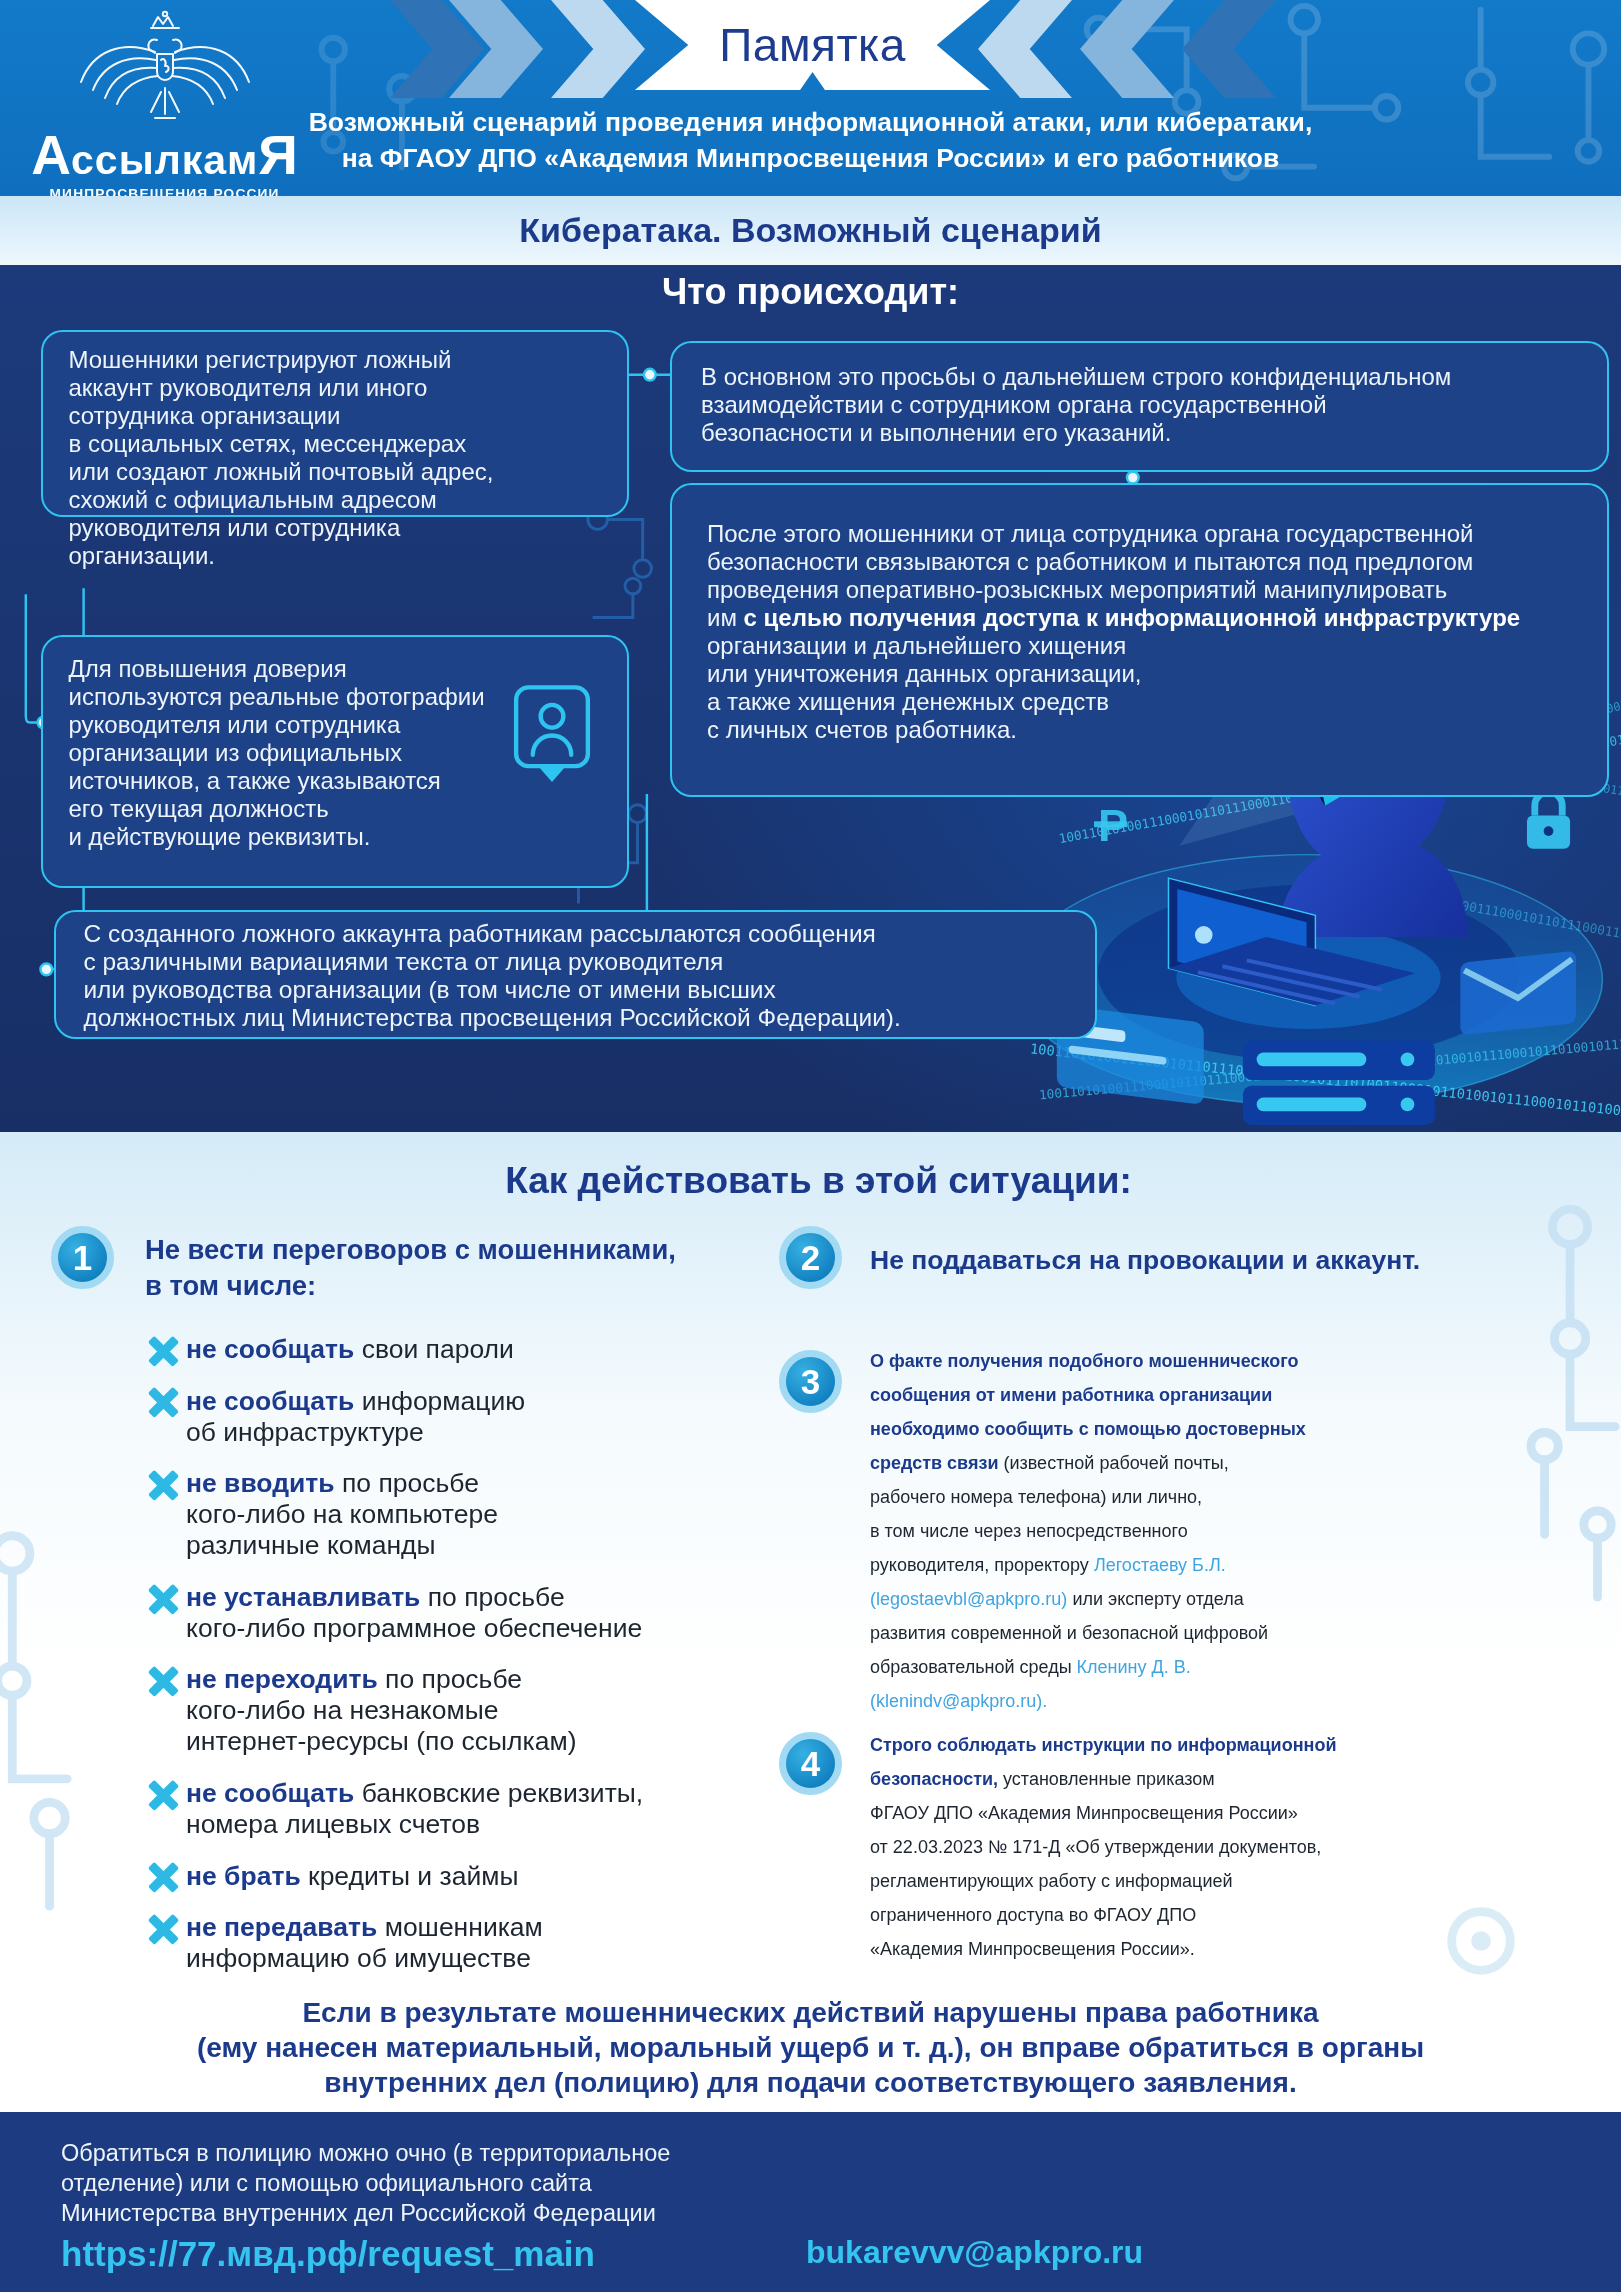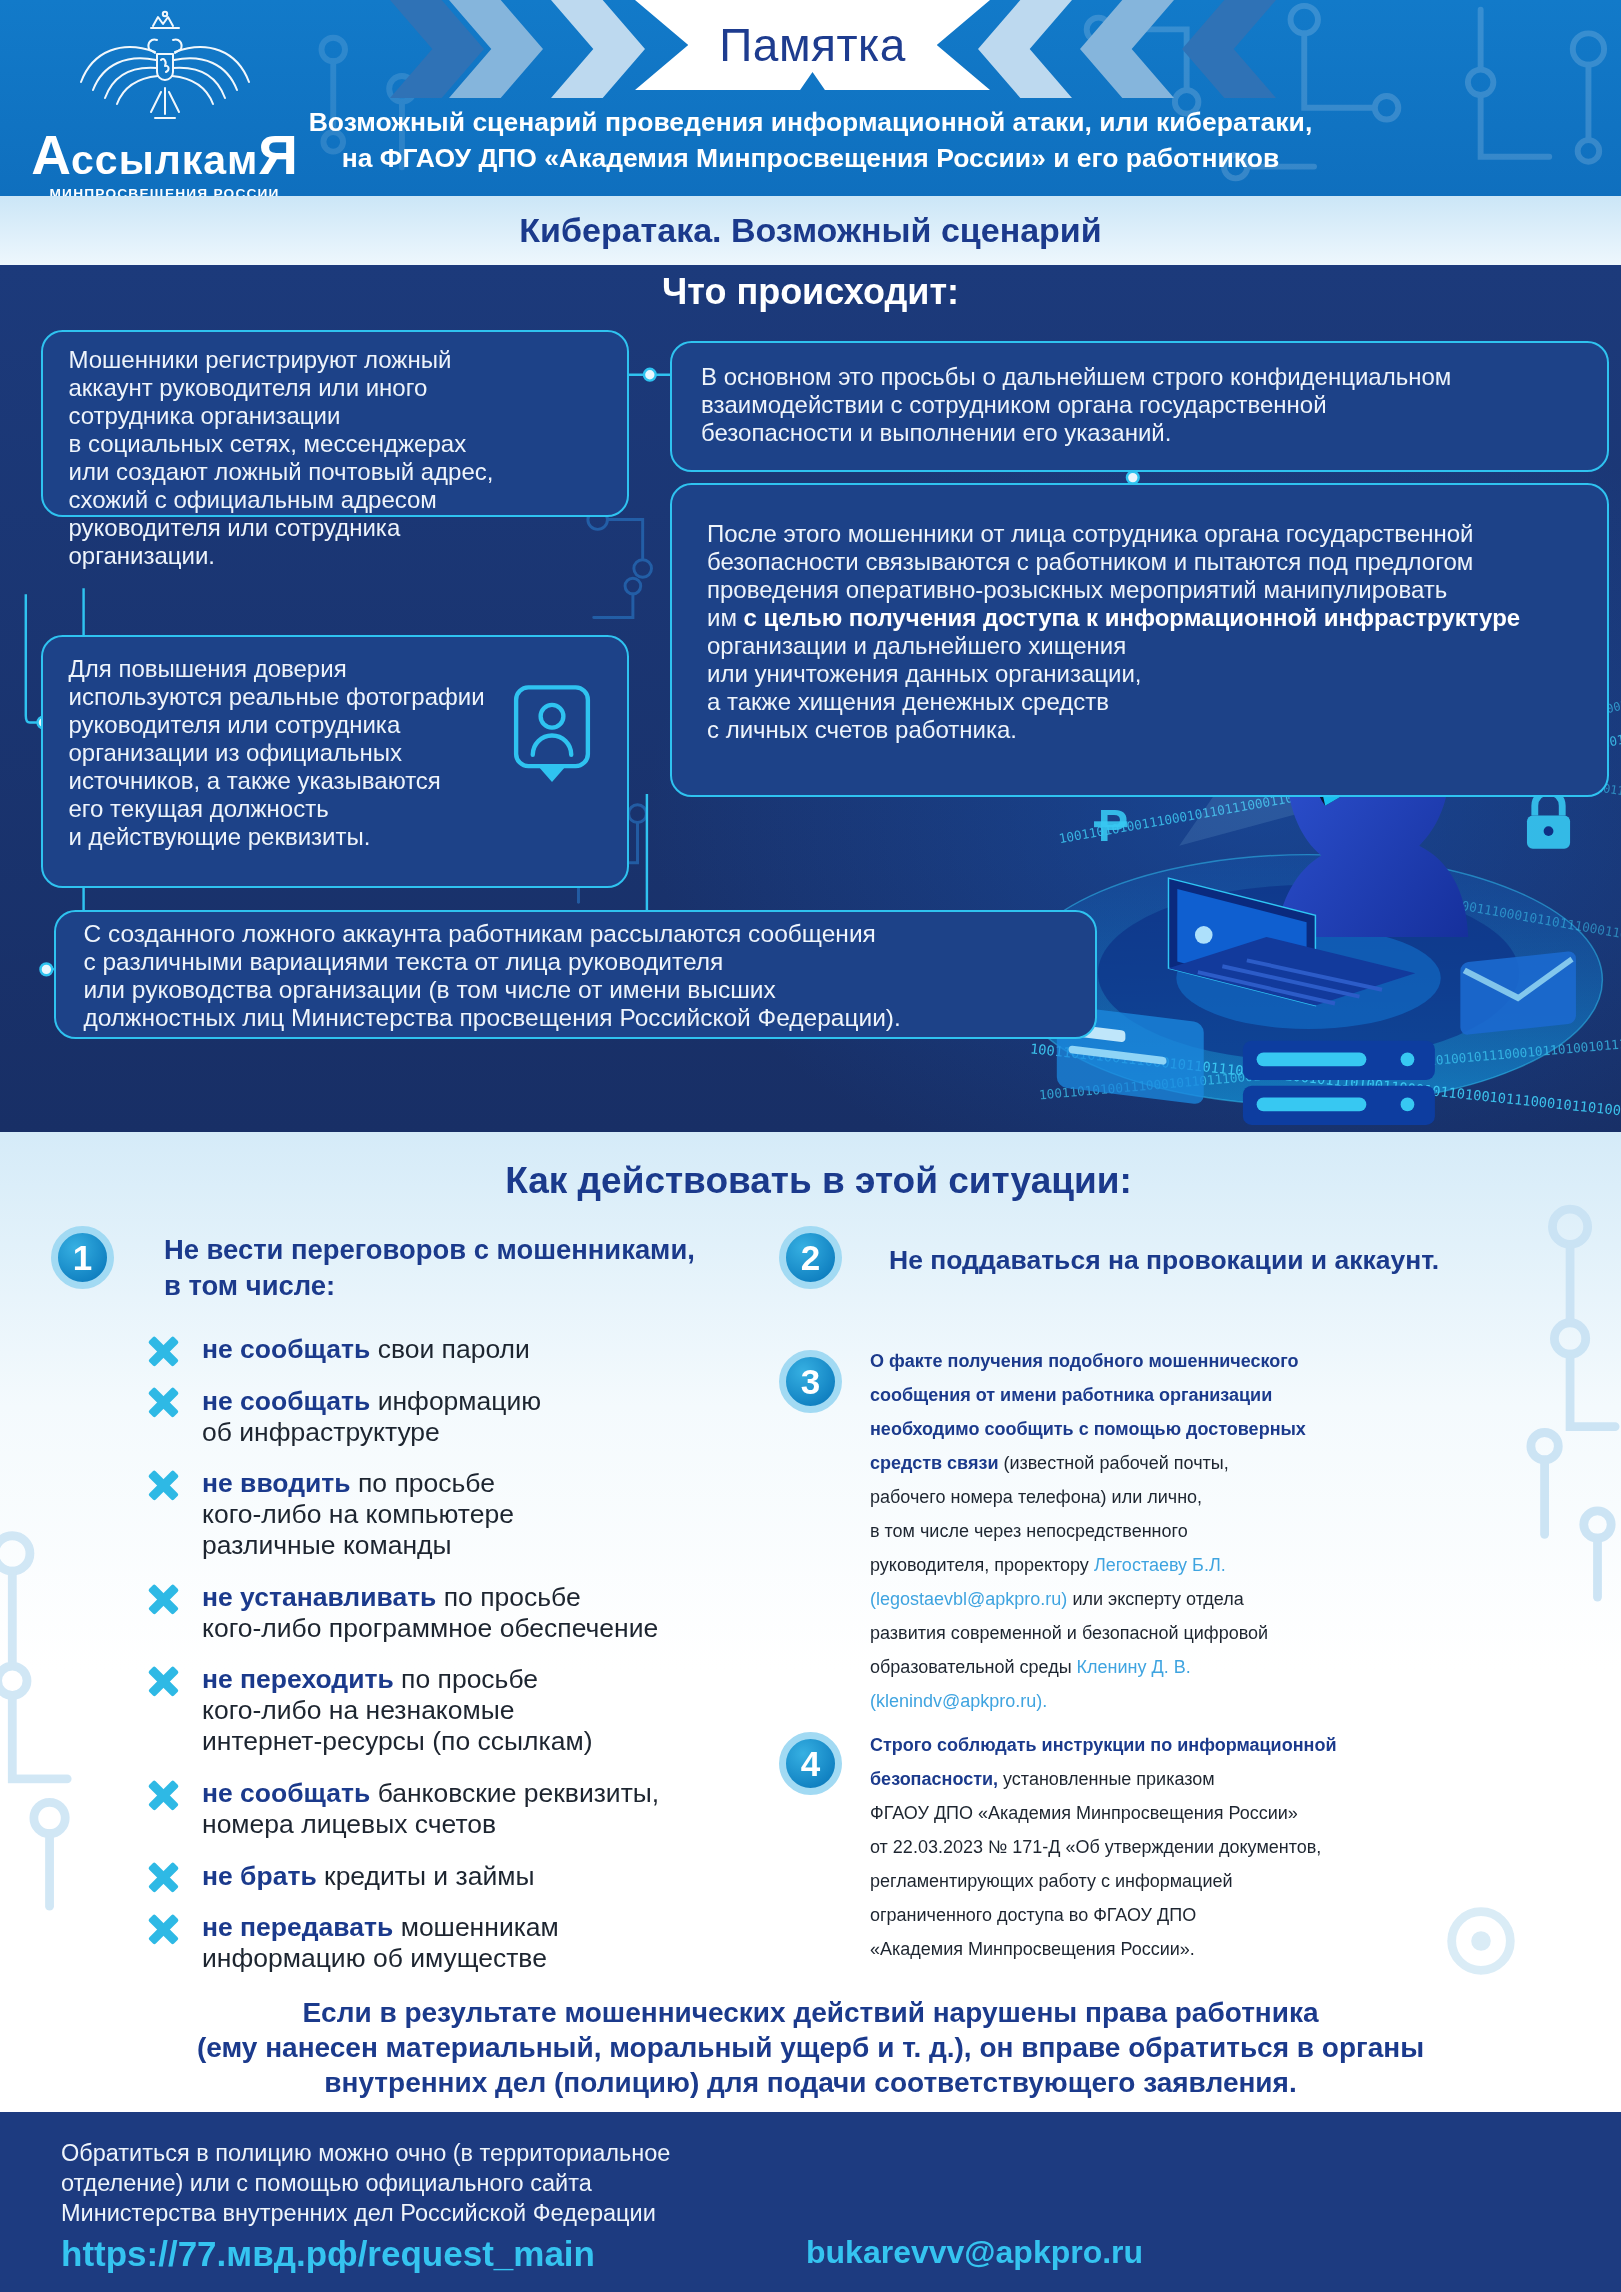--- a/index.html
+++ b/index.html
@@ -57,23 +57,23 @@
 
   
   #light{position:absolute;left:0;top:1132px;width:1621px;height:980px;
     background:linear-gradient(180deg,#d5ebf8 0%,#f4fafd 28%,#ffffff 55%,#ffffff 100%);}
   #light h2{position:absolute;left:0;top:19.6px;margin:8px;width:1621px;text-align:center;
     color:#1b3a8c;font-size:37px;font-weight:800;}
   .num{position:absolute;width:63px;height:63px;border-radius:50%;
     background:radial-gradient(circle at 35% 30%,#36b0e2,#0f7fc0 78%);
     border:7.8px solid #a2daf3;color:#fff;font-size:35px;font-weight:700;
     display:flex;align-items:center;justify-content:center;z-index:2;}
-  .item-title{position:absolute;color:#1b3a8c;font-size:27.4px;font-weight:700;line-height:36px;margin-left:19px;}
+  .item-title{position:absolute;color:#1b3a8c;font-size:27.4px;font-weight:700;line-height:36px;}
   .xlist{position:absolute;display:flex;flex-direction:column;gap:20.6px;}
-  .xrow{display:flex;gap:24px;align-items:flex-start;}
+  .xrow{display:flex;gap:8px;align-items:flex-start;}
   .x{position:relative;width:29px;height:29px;flex:0 0 29px;margin-top:2px;}
   .x::before,.x::after{content:"";position:absolute;left:-2.9px;top:10.8px;width:35px;height:8.8px;
     border-radius:2px;background:#2eb9e5;}
   .x::before{transform:rotate(45deg);}
   .x::after{transform:rotate(-45deg);}
   .xrow .txt{font-size:26.5px;line-height:31px;color:#1d2530;white-space:pre-line;}
   .xrow .lead{font-weight:700;color:#1b3a8c;}
   .para{position:absolute;font-size:18px;line-height:34px;color:#1d2530;white-space:pre-line;}
   .para .blead{font-weight:700;color:#1b3a8c;}
   .plink{color:#3fa4e0;text-decoration:none;cursor:pointer;}

